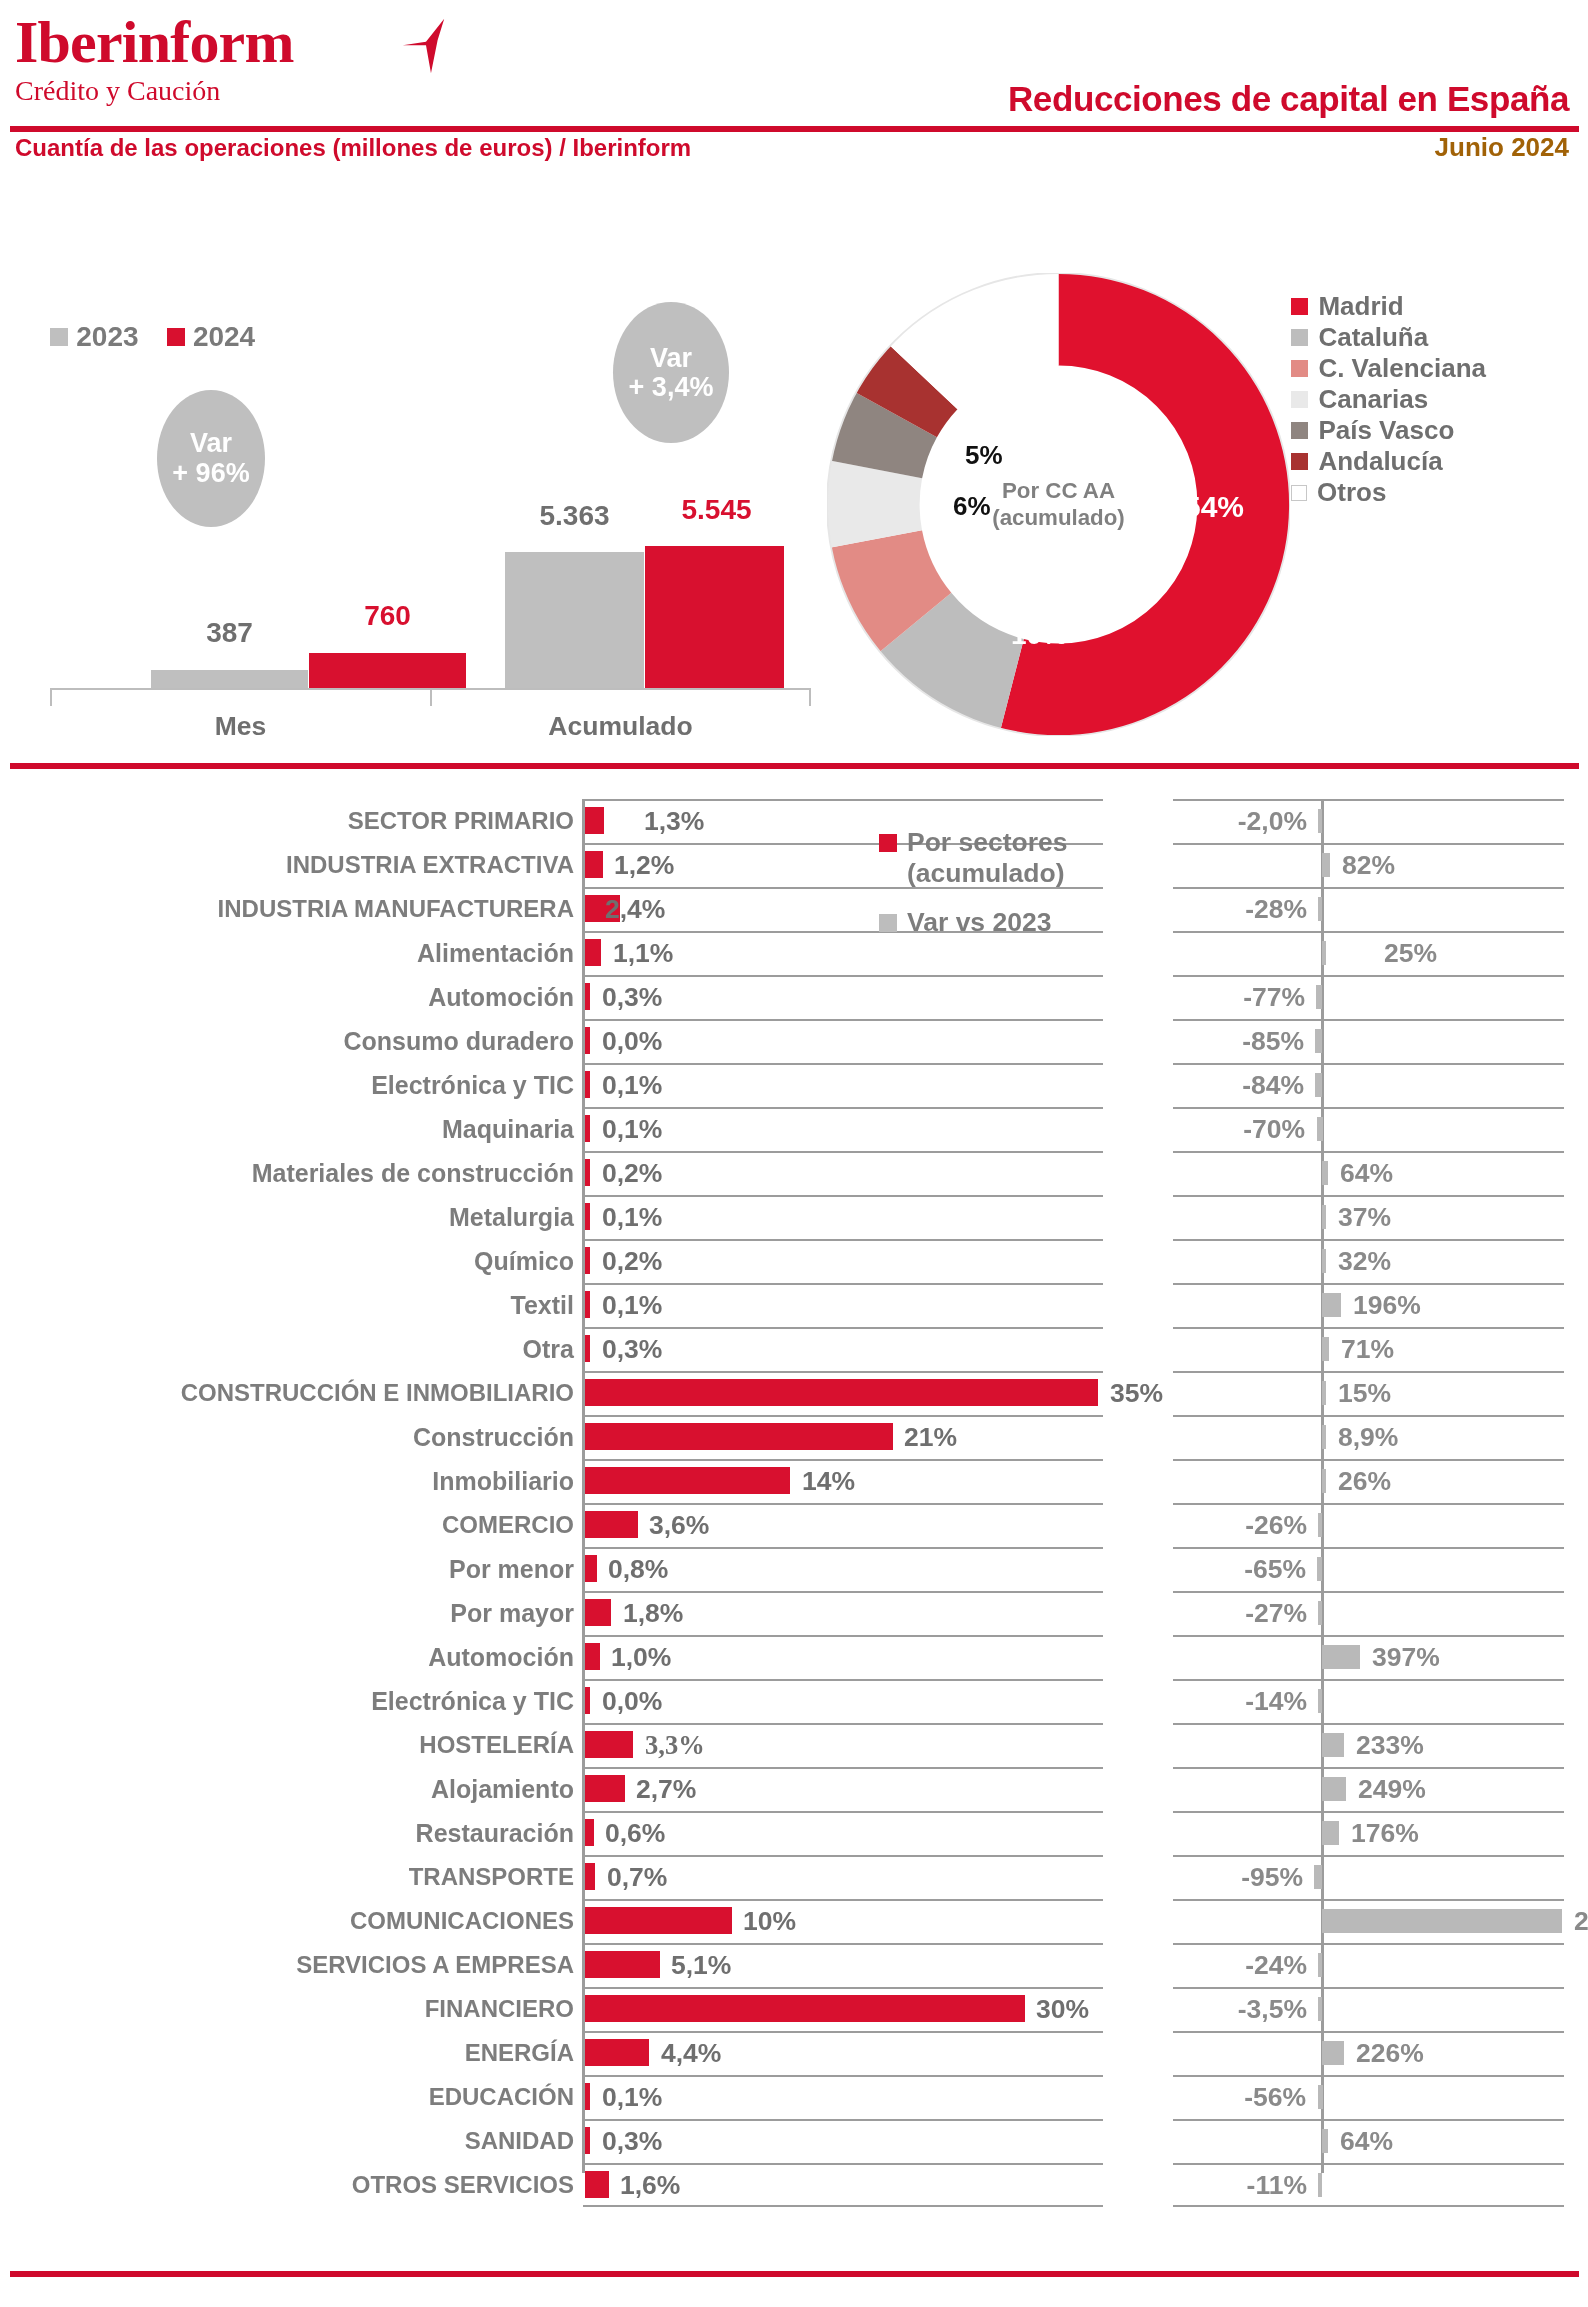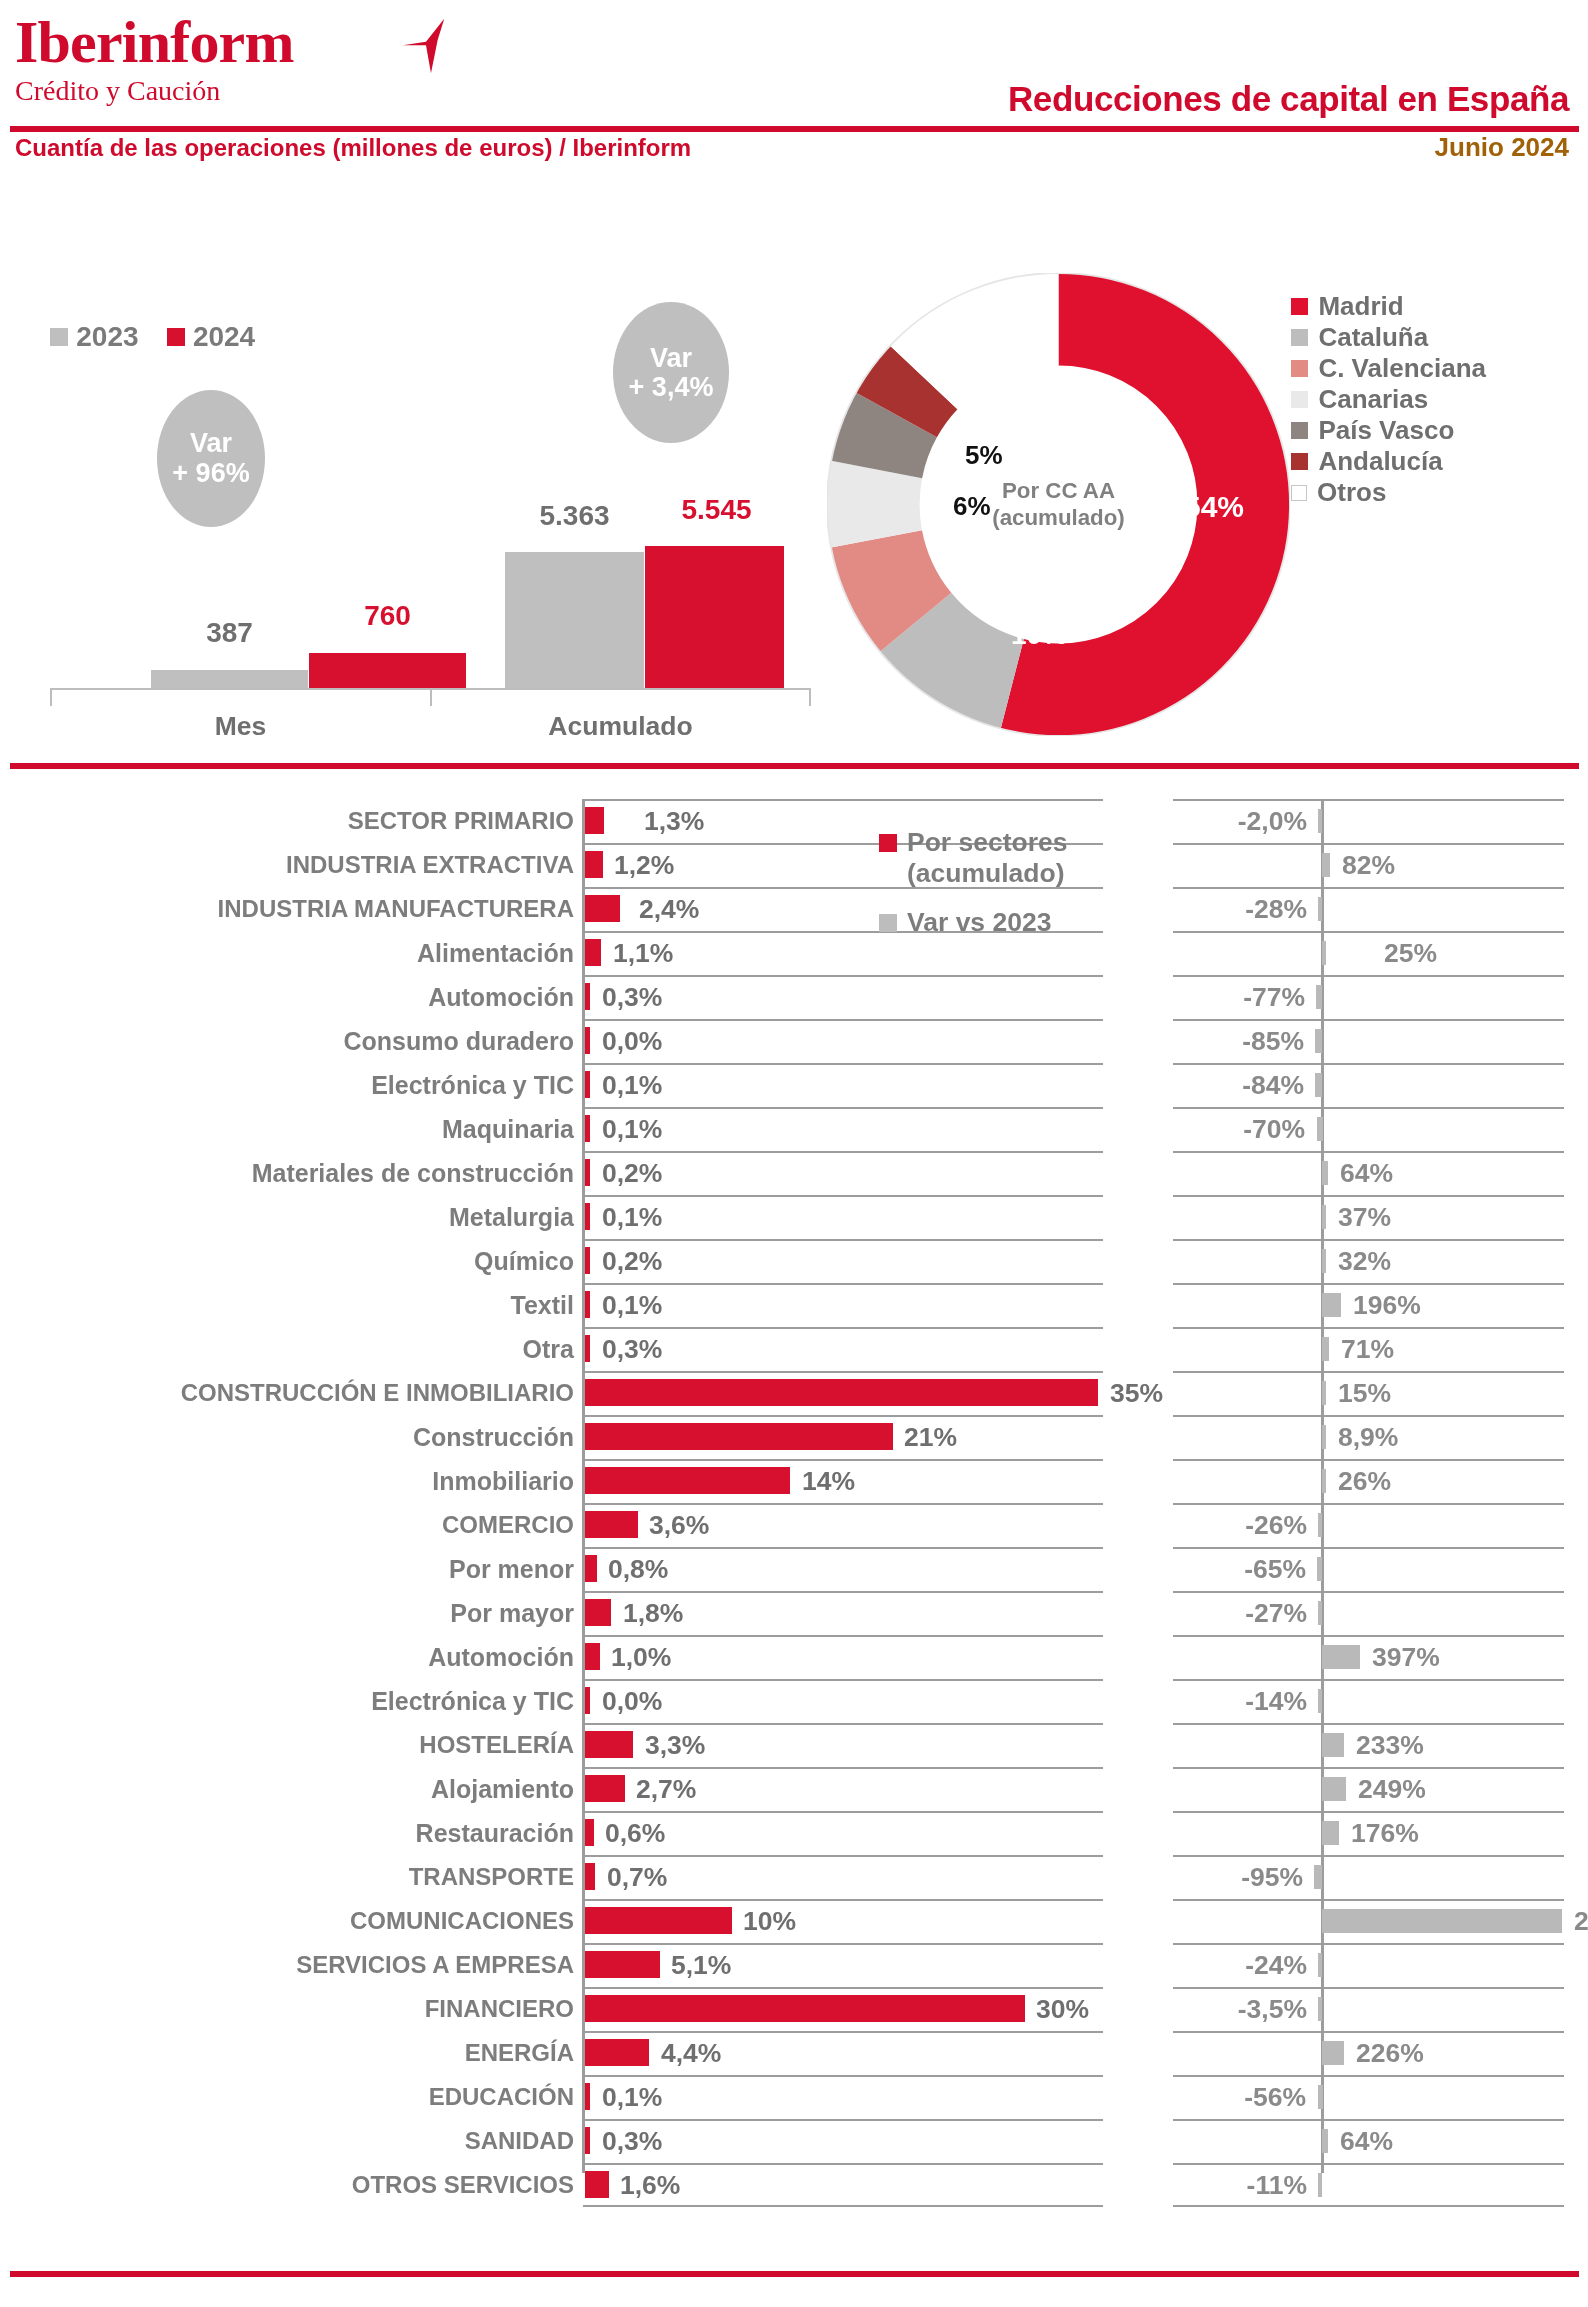--- a/index.html
+++ b/index.html
@@ -274,21 +274,21 @@
         <div class="s-bar" style="width: 17.6px;"></div>
         <div class="s-val" style="left: 614px;">1,2%</div>
         <div class="v-bar" style="left: 1322px; width: 8px;"></div>
         <div class="v-val" style="left: 1342px;">82%</div>
       </div>
       <div class="srow">
         <div class="gline-l"></div>
         <div class="gline-r"></div>
         <div class="s-name upper">INDUSTRIA MANUFACTURERA</div>
         <div class="s-bar" style="width: 35px;"></div>
-        <div class="s-val" style="left: 639px;">2,4%</div>
+        <div class="s-val" style="left: 605px;">2,4%</div>
         <div class="v-bar" style="left: 1318px; width: 4.1px;"></div>
         <div class="v-val" style="left: auto; right: 282px;">-28%</div>
       </div>
       <div class="srow">
         <div class="gline-l"></div>
         <div class="gline-r"></div>
         <div class="s-name">Alimentación</div>
         <div class="s-bar" style="width: 16px;"></div>
         <div class="s-val" style="left: 613px;">1,1%</div>
         <div class="v-bar" style="left: 1322px; width: 4.1px;"></div>
@@ -445,21 +445,21 @@
         <div class="s-bar" style="width: 5px;"></div>
         <div class="s-val" style="left: 602px;">0,0%</div>
         <div class="v-bar" style="left: 1318px; width: 4.1px;"></div>
         <div class="v-val" style="left: auto; right: 282px; text-align: center;">-14%</div>
       </div>
       <div class="srow">
         <div class="gline-l"></div>
         <div class="gline-r"></div>
         <div class="s-name upper">HOSTELERÍA</div>
         <div class="s-bar" style="width: 48px;"></div>
-        <div class="s-val" style="left: 645px;">3,3%</div>
+        <div class="s-val" style="left: 645px; font-family: Liberation Serif, serif;">3,3%</div>
         <div class="v-bar" style="left: 1322px; width: 22.4px;"></div>
         <div class="v-val" style="left: 1356px;">233%</div>
       </div>
       <div class="srow">
         <div class="gline-l"></div>
         <div class="gline-r"></div>
         <div class="s-name">Alojamiento</div>
         <div class="s-bar" style="width: 40px;"></div>
         <div class="s-val" style="left: 636px;">2,7%</div>
         <div class="v-bar" style="left: 1322px; width: 24px;"></div>

